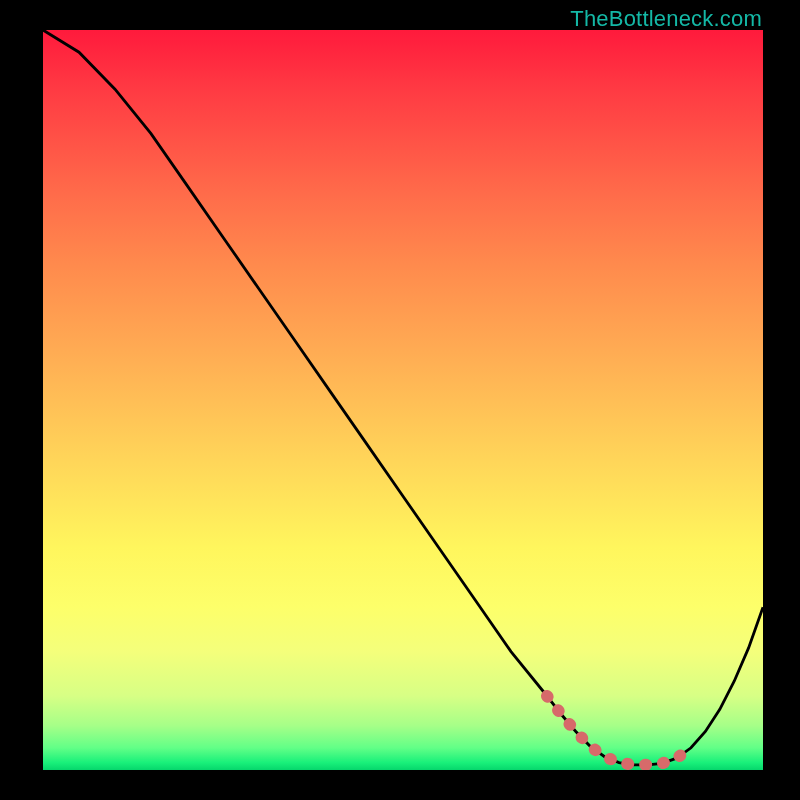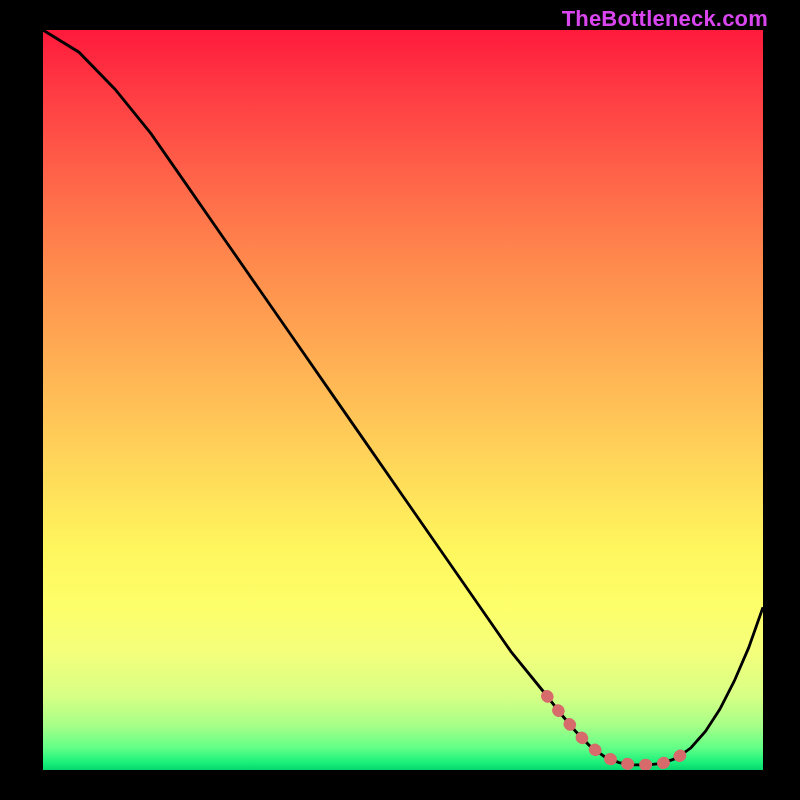--- a/index.html
+++ b/index.html
@@ -47,25 +47,25 @@
       #06d66c 100%
     );
   }
   .curve {
     position: absolute;
     left: 0; top: 0;
   }
   .watermark {
     position: absolute;
     top: 6px;
-    right: 32px;
-    color: #d946ef;
+    right: 38px;
+    color: #14b8a6;
     font-size: 22px;
     letter-spacing: 0.2px;
-    font-weight: 700;
+    font-weight: 400;
   }
 </style>
 </head>
 <body>
 
 <div class="frame">
   <div class="watermark">TheBottleneck.com</div>
   <div class="plot">
     <div class="gradient"></div>
     <svg class="curve" width="720" height="740" viewBox="0 0 720 740">

